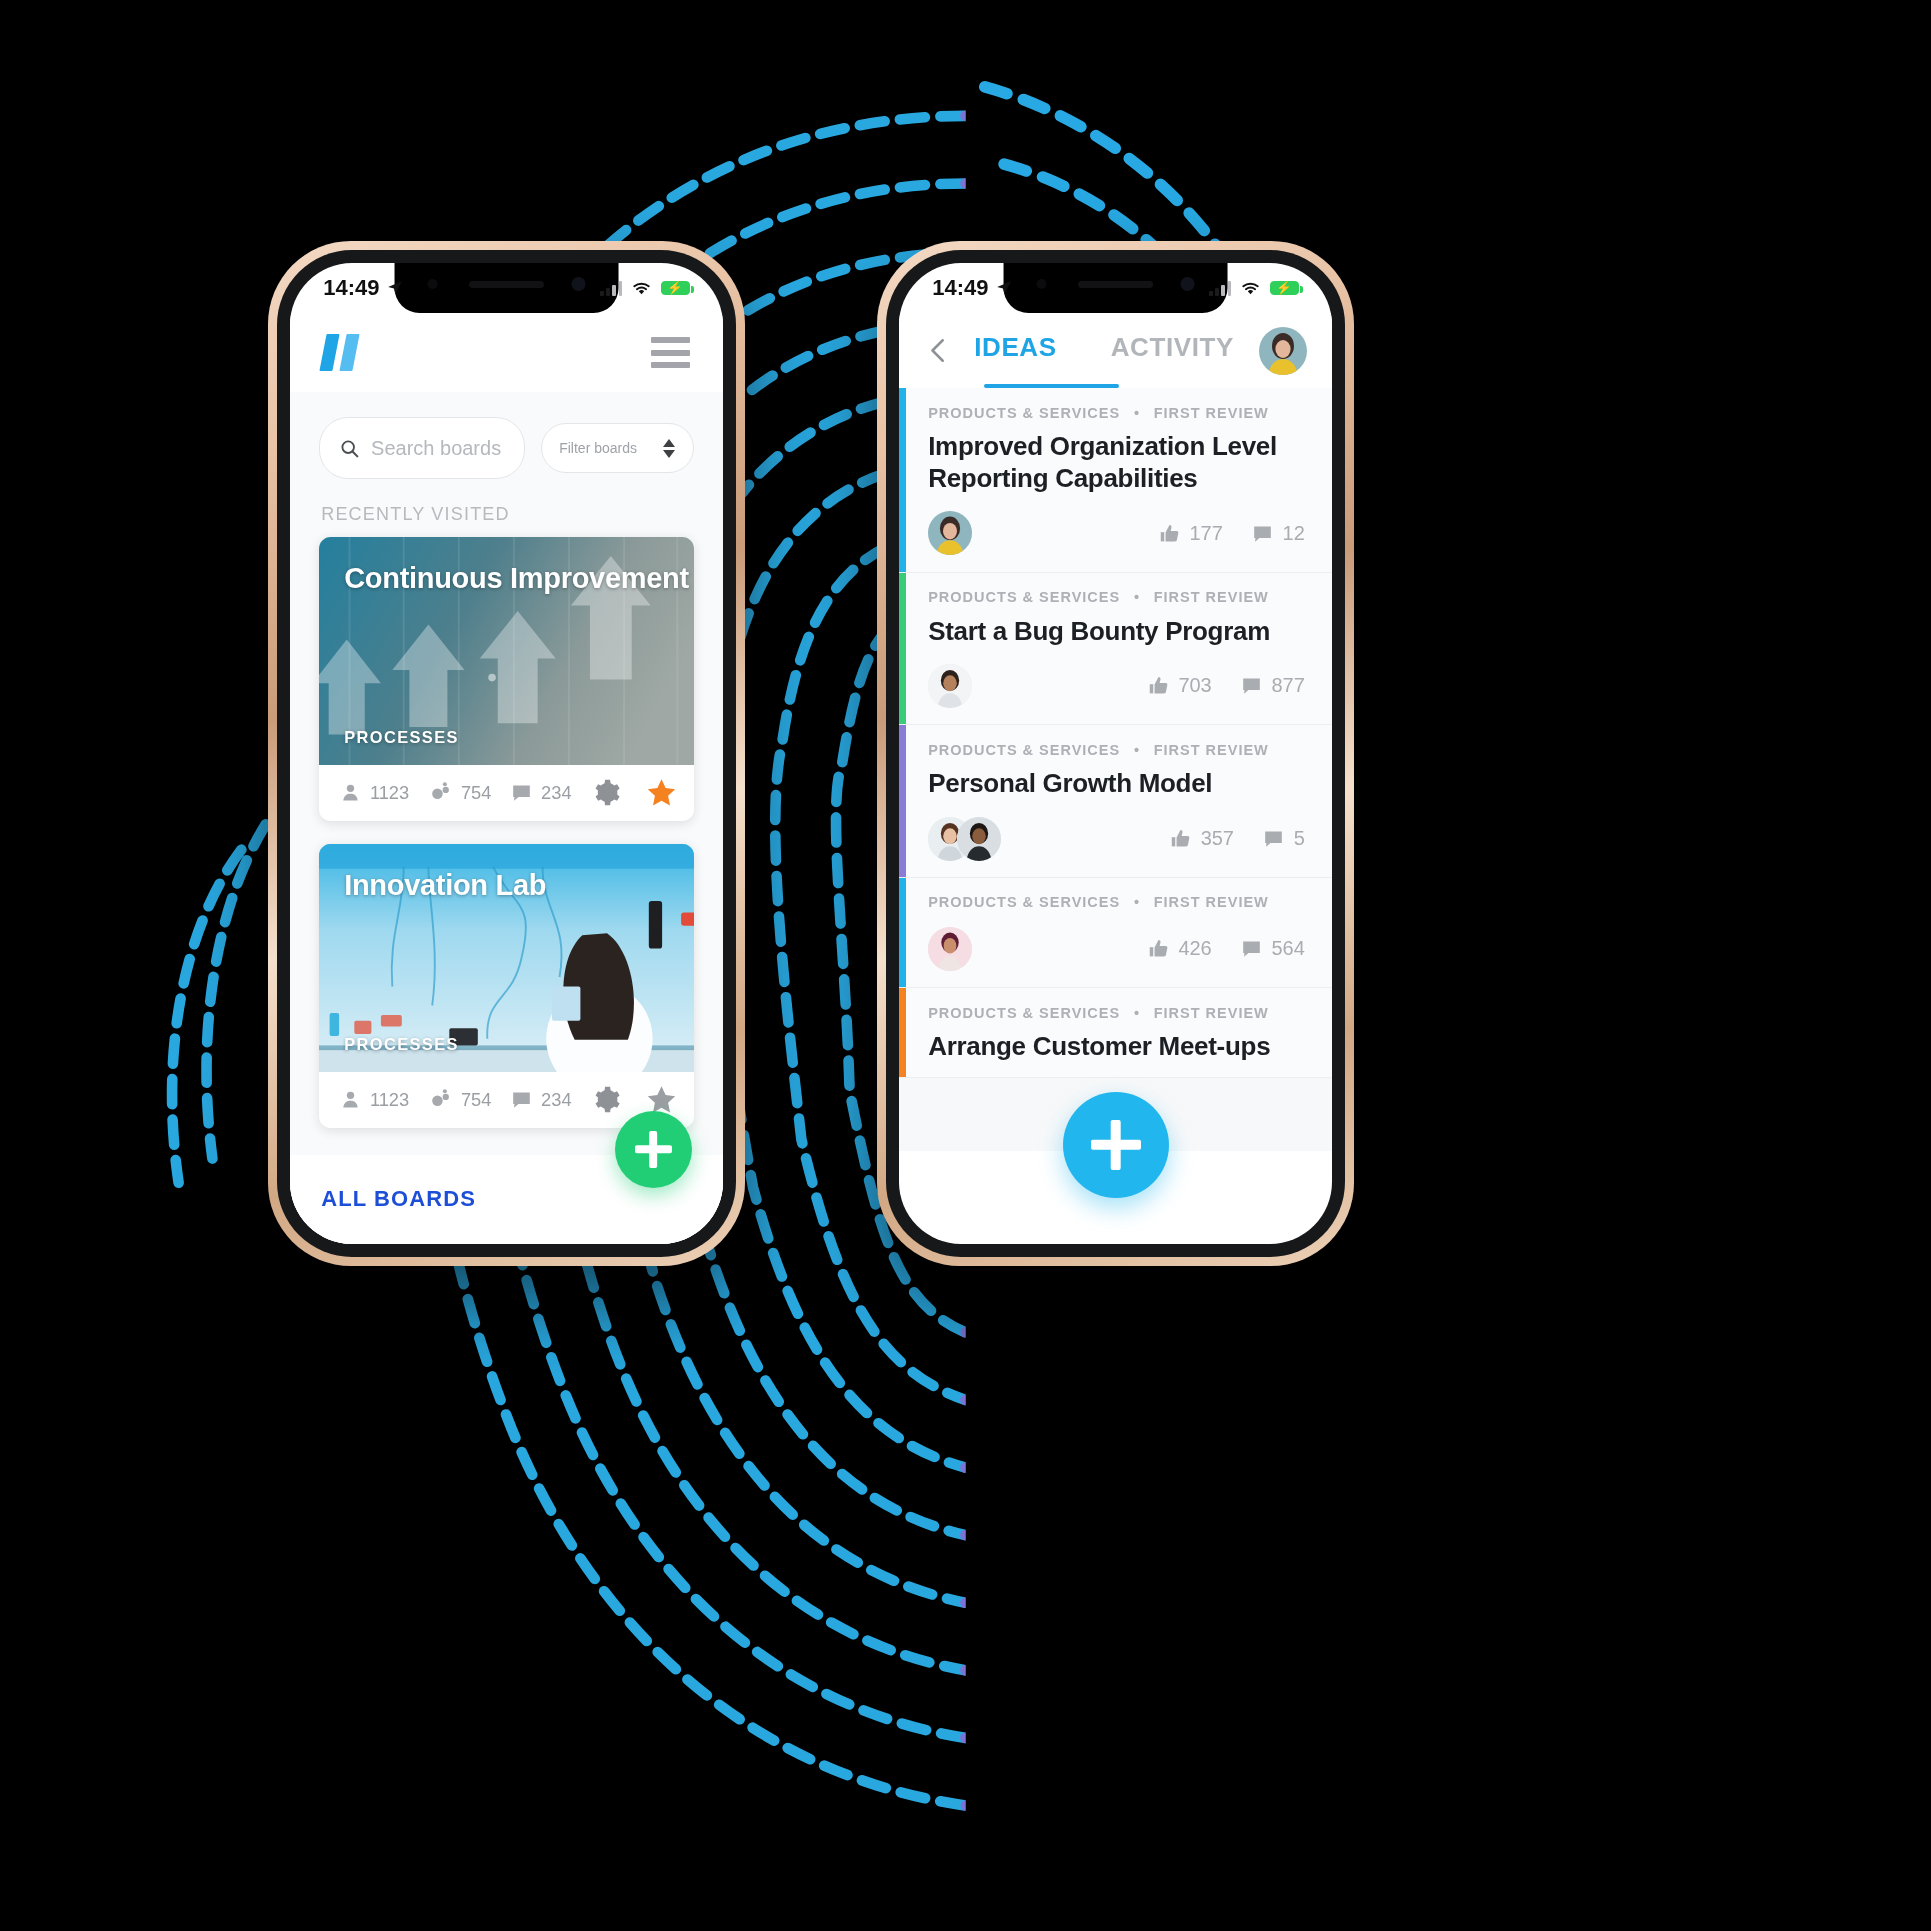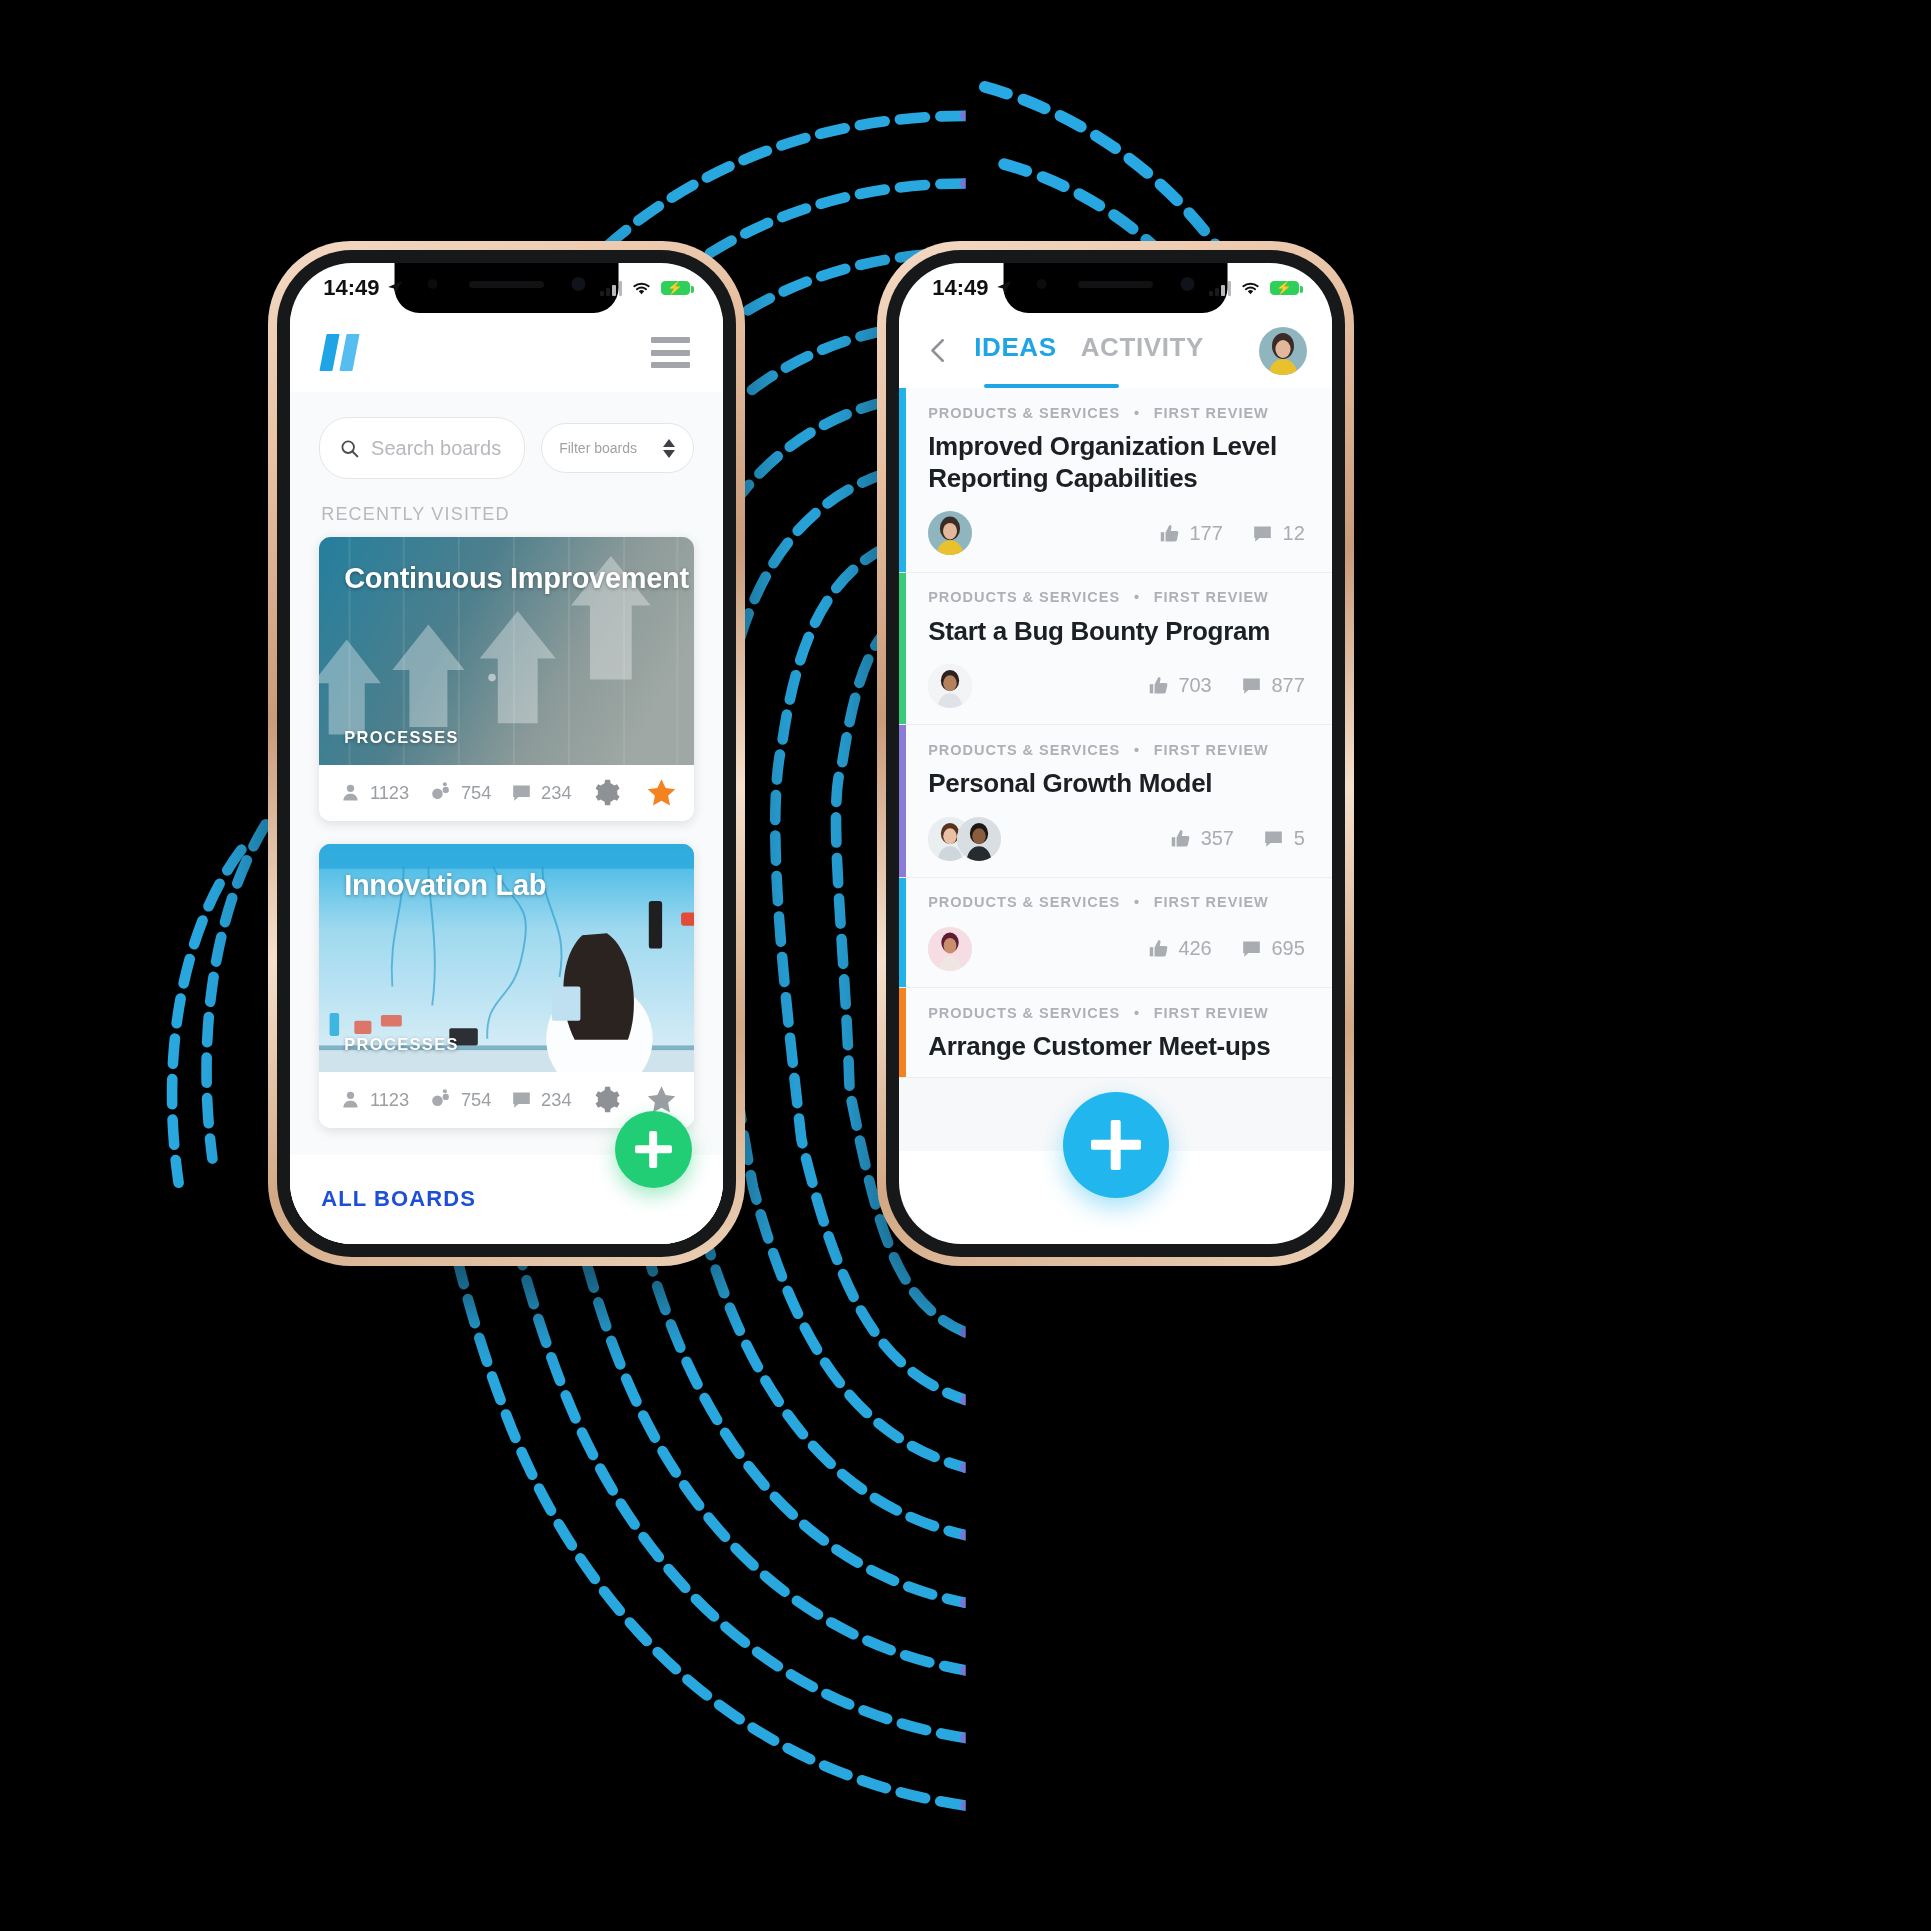--- a/index.html
+++ b/index.html
@@ -128,21 +128,21 @@
   .plus { position:relative; width:37px; height:37px; }
   .plus::before, .plus::after { content:""; position:absolute; background:#fff; border-radius:1.9px; }
   .plus::before { left:50%; top:0; transform:translateX(-50%); width:7.7px; height:37px; }
   .plus::after { top:50%; left:0; transform:translateY(-50%); height:7.7px; width:37px; }
 
   
   #phone-right { left: 877px; top: 241px; width: 477px; height: 1025px; }
 
   .r-tabbar { height:75px; display:flex; align-items:center; padding: 0 25px; background:#fff; position:relative; }
   .back-chev { width:29px; height:29px; }
-  .r-tabs { display:flex; gap:24px; margin-left: 21px; }
+  .r-tabs { display:flex; gap:54px; margin-left: 21px; }
   .r-tab { font-size:26px; font-weight:700; letter-spacing:0.6px; color:#b2b5ba; padding-bottom:5.8px; }
   .r-tab.active { color:#1fa5e6; }
   .tab-underline { position:absolute; left:85px; bottom:0; width:135px; height:3.9px; background:#1fa5e6; border-radius:1.9px; }
   .avatar-top { margin-left:auto; width:48px; height:48px; border-radius:50%; overflow:hidden; }
 
   .r-list { background:#f7f8f9; height: calc(100% - 50px - 75px - 93px); overflow:hidden; }
   .idea {
     position:relative; background:#fafbfc; border-bottom:1px solid #eceef0;
     padding: 16.4px 27px 13.5px 29px;
   }
@@ -622,21 +622,21 @@
                   <svg width="21" height="21" viewBox="0 0 24 24">
                     <path d="M2 10.5 H6 V21 H2 Z" fill="#a9acb1"></path>
                     <path d="M7.5 10.8 L12 2.4 C13.9 2.4 14.6 3.6 14.2 5.4 L13.3 9 H20.2 C21.5 9 22.4 10.1 22.1 11.4 L20.5 19.1 C20.3 20.2 19.4 21 18.3 21 H7.5 Z" fill="#a9acb1"></path>
                   </svg>
                   <span>426</span>
                 </span>
                 <span class="cnt">
                   <svg width="21" height="21" viewBox="0 0 24 24">
                     <path d="M2.5 4 H21.5 V17 H8.5 L3.5 21.4 L3.9 17 H2.5 Z" fill="#a9acb1"></path>
                   </svg>
-                  <span>695</span>
+                  <span>564</span>
                 </span>
               </div>
             </div>
           </div>
 
           <div class="idea">
             <span class="bar" style="background:#F58220"></span>
             <div class="meta">
               <span>PRODUCTS &amp; SERVICES</span>
               <span class="sep">•</span>

